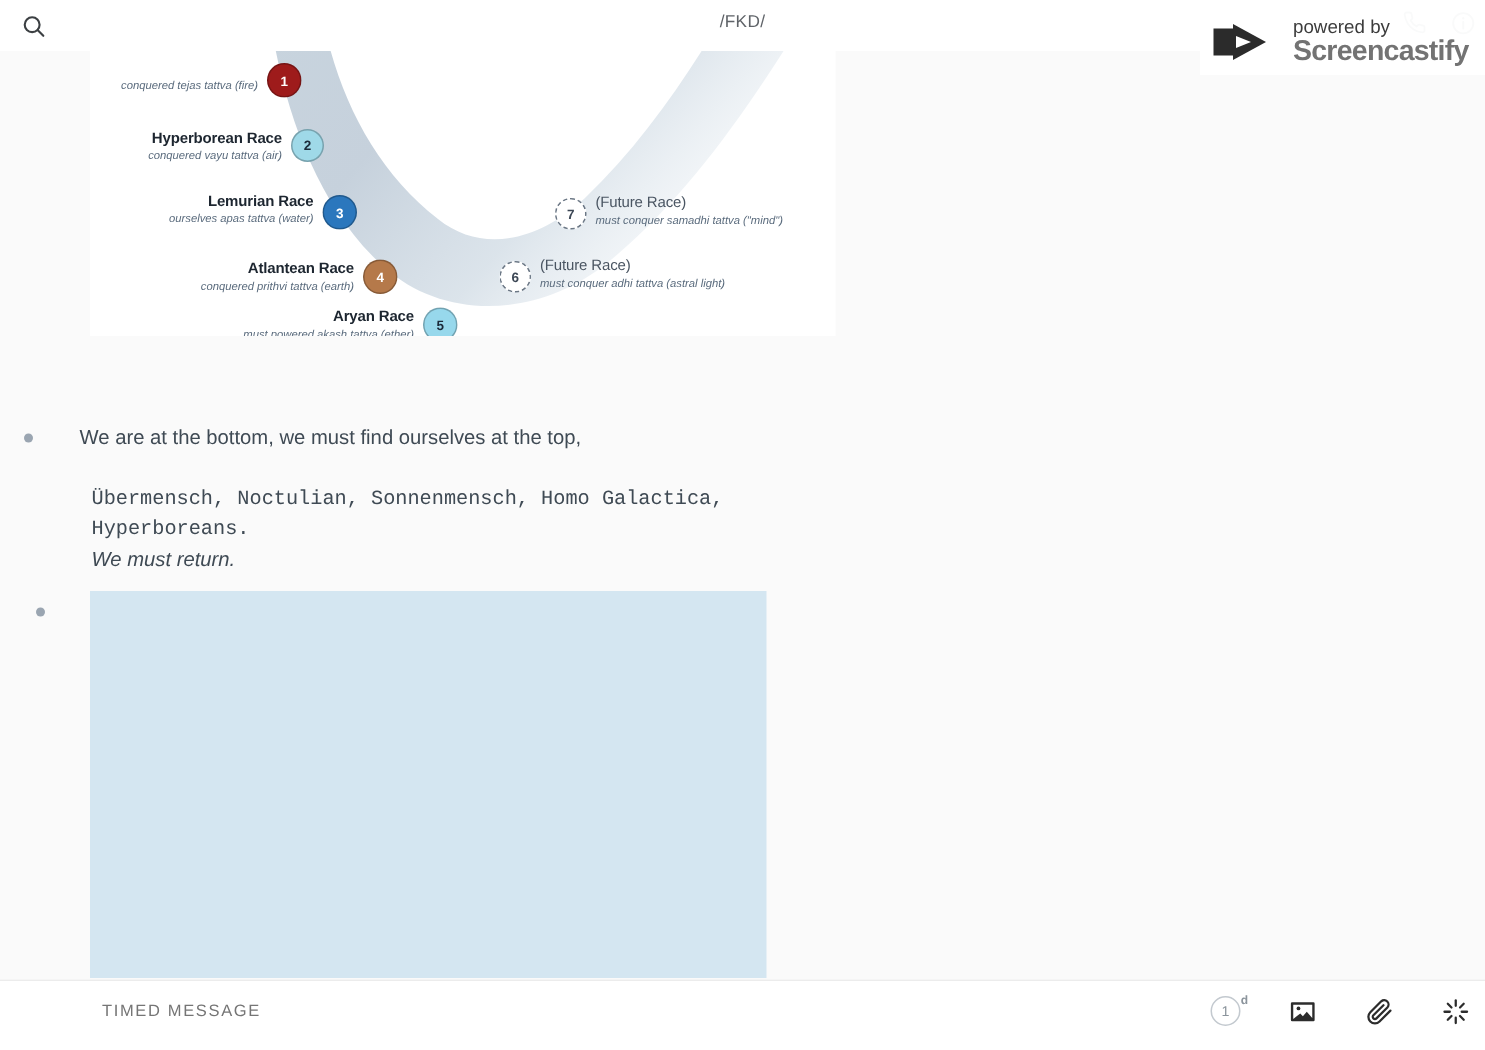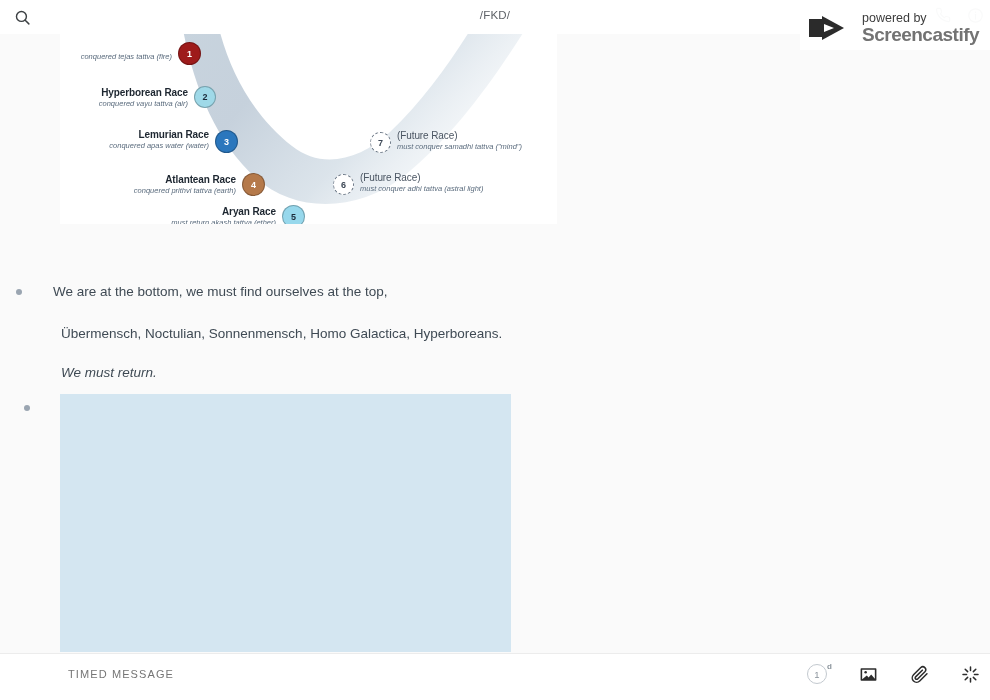--- a/index.html
+++ b/index.html
@@ -214,37 +214,37 @@
           <div class="lbl" style="left:-68px; top:123px; width:196px;">
             <div class="t1">Hyperborean Race</div>
             <div class="t2">conquered vayu tattva (air)</div>
           </div>
 
           <div class="node" style="left:155px; top:166px; width:23px; height:23px; background:#2b77bd; color:#fff;">
             <span>3</span>
           </div>
           <div class="lbl" style="left:-54px; top:165px; width:203px;">
             <div class="t1">Lemurian Race</div>
-            <div class="t2">conquered apas water (water)</div>
+            <div class="t2">ourselves apas tattva (water)</div>
           </div>
 
           <div class="node" style="left:182px; top:209px; width:23px; height:23px; background:#b5794a; color:#fff;">
             <span>4</span>
           </div>
           <div class="lbl" style="left:-30px; top:210px; width:206px;">
             <div class="t1">Atlantean Race</div>
             <div class="t2">conquered prithvi tattva (earth)</div>
           </div>
 
           <div class="node" style="left:222px; top:241px; width:23px; height:23px; background:#97d8ec;">
             <span>5</span>
           </div>
           <div class="lbl" style="left:22px; top:242px; width:194px;">
             <div class="t1">Aryan Race</div>
-            <div class="t2">must return akash tattva (ether)</div>
+            <div class="t2">must powered akash tattva (ether)</div>
           </div>
 
           <div class="node dashed" style="left:273px; top:210px; width:21px; height:21px;">
             <span>6</span>
           </div>
           <div class="lbl left-align" style="left:300px; top:208px; width:215px;">
             <div class="t1">(Future Race)</div>
             <div class="t2">must conquer adhi tattva (astral light)</div>
           </div>
 
@@ -258,21 +258,21 @@
 
         </div>
       </div>
 
       <div class="bullet-row" style="left:16px; top:248px; width:520px;">
         <div class="bullet-dot"></div>
         <div class="b-text" style="margin-left:31px;">We are at the bottom, we must find ourselves at the top,</div>
       </div>
 
       <div class="bullet-row" style="left:24px; top:290px; width:520px;">
-        <div class="b-text" style="margin-left:37px;">Übermensch, Noctulian, Sonnenmensch, Homo Galactica, Hyperboreans.</div>
+        <div class="b-text" style="margin-left:37px;font-family:Liberation Mono, monospace;">Übermensch, Noctulian, Sonnenmensch, Homo Galactica, Hyperboreans.</div>
       </div>
 
       <div class="bullet-row" style="left:24px; top:329px; width:520px;font-style:italic;">
         <div class="b-text" style="margin-left:37px;">We must return.</div>
       </div>
 
       <div class="bullet-row" style="left:24px; top:364px; width:520px;">
         <div class="bullet-dot"></div>
         <div class="b-text" style="margin-left:31px;">We must become our pre historical- Eternal ancestors in time.</div>
       </div>

